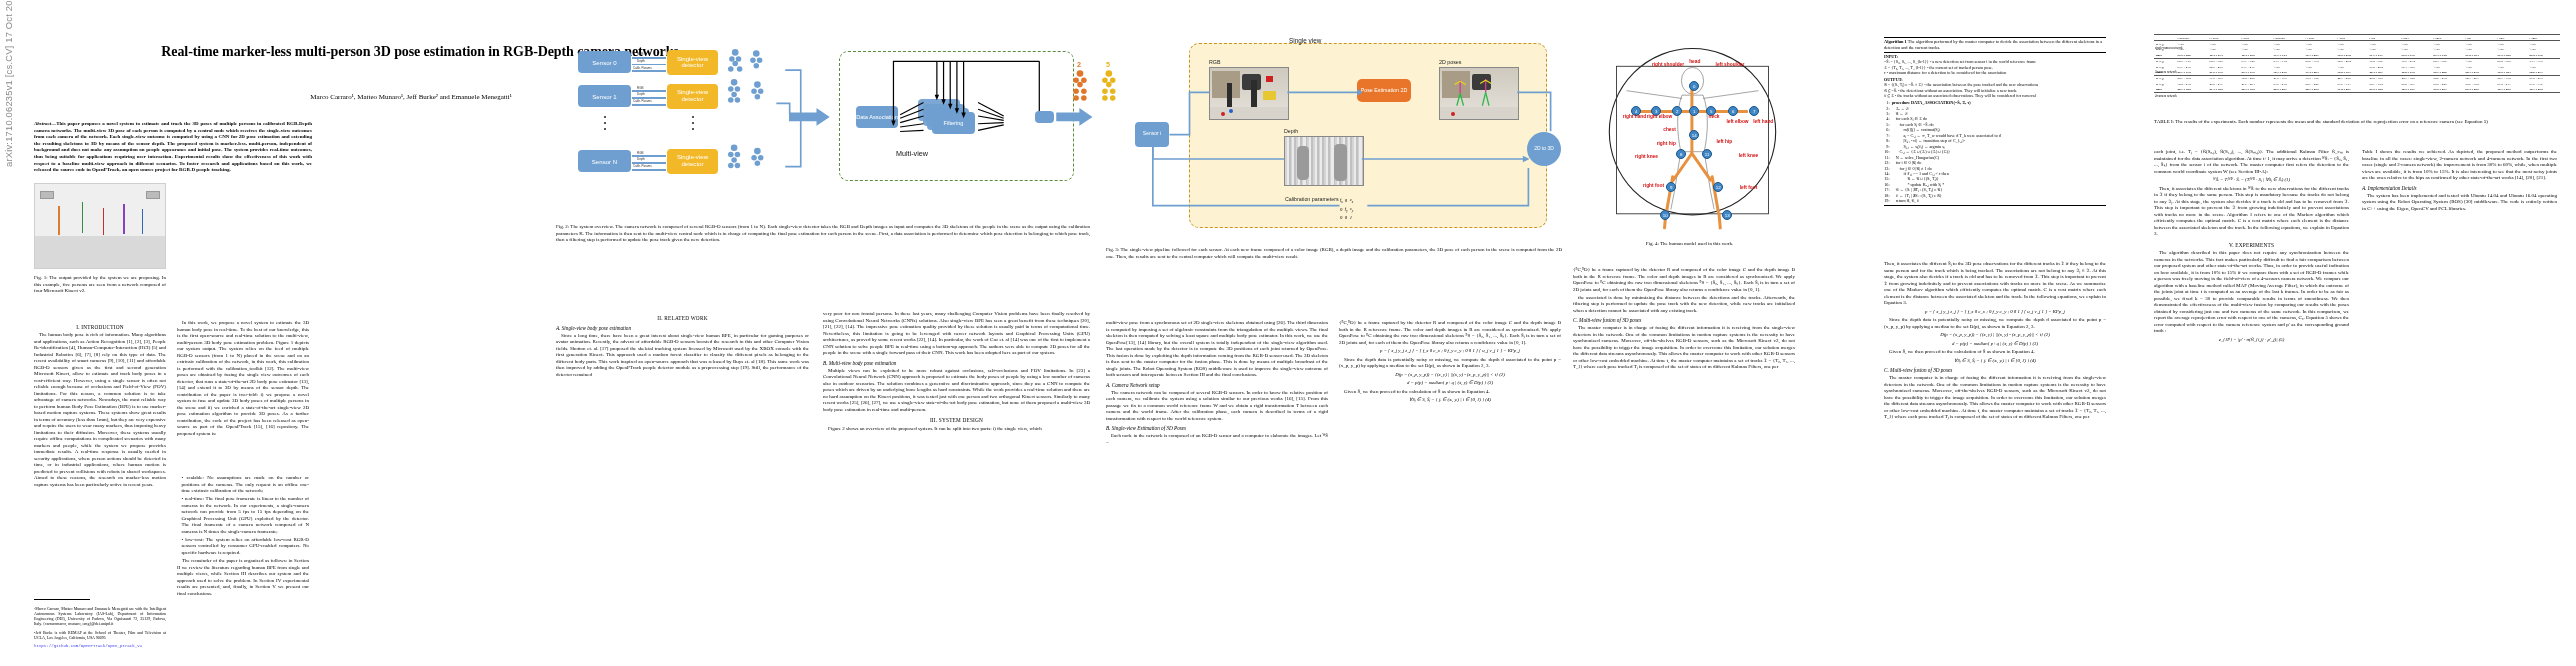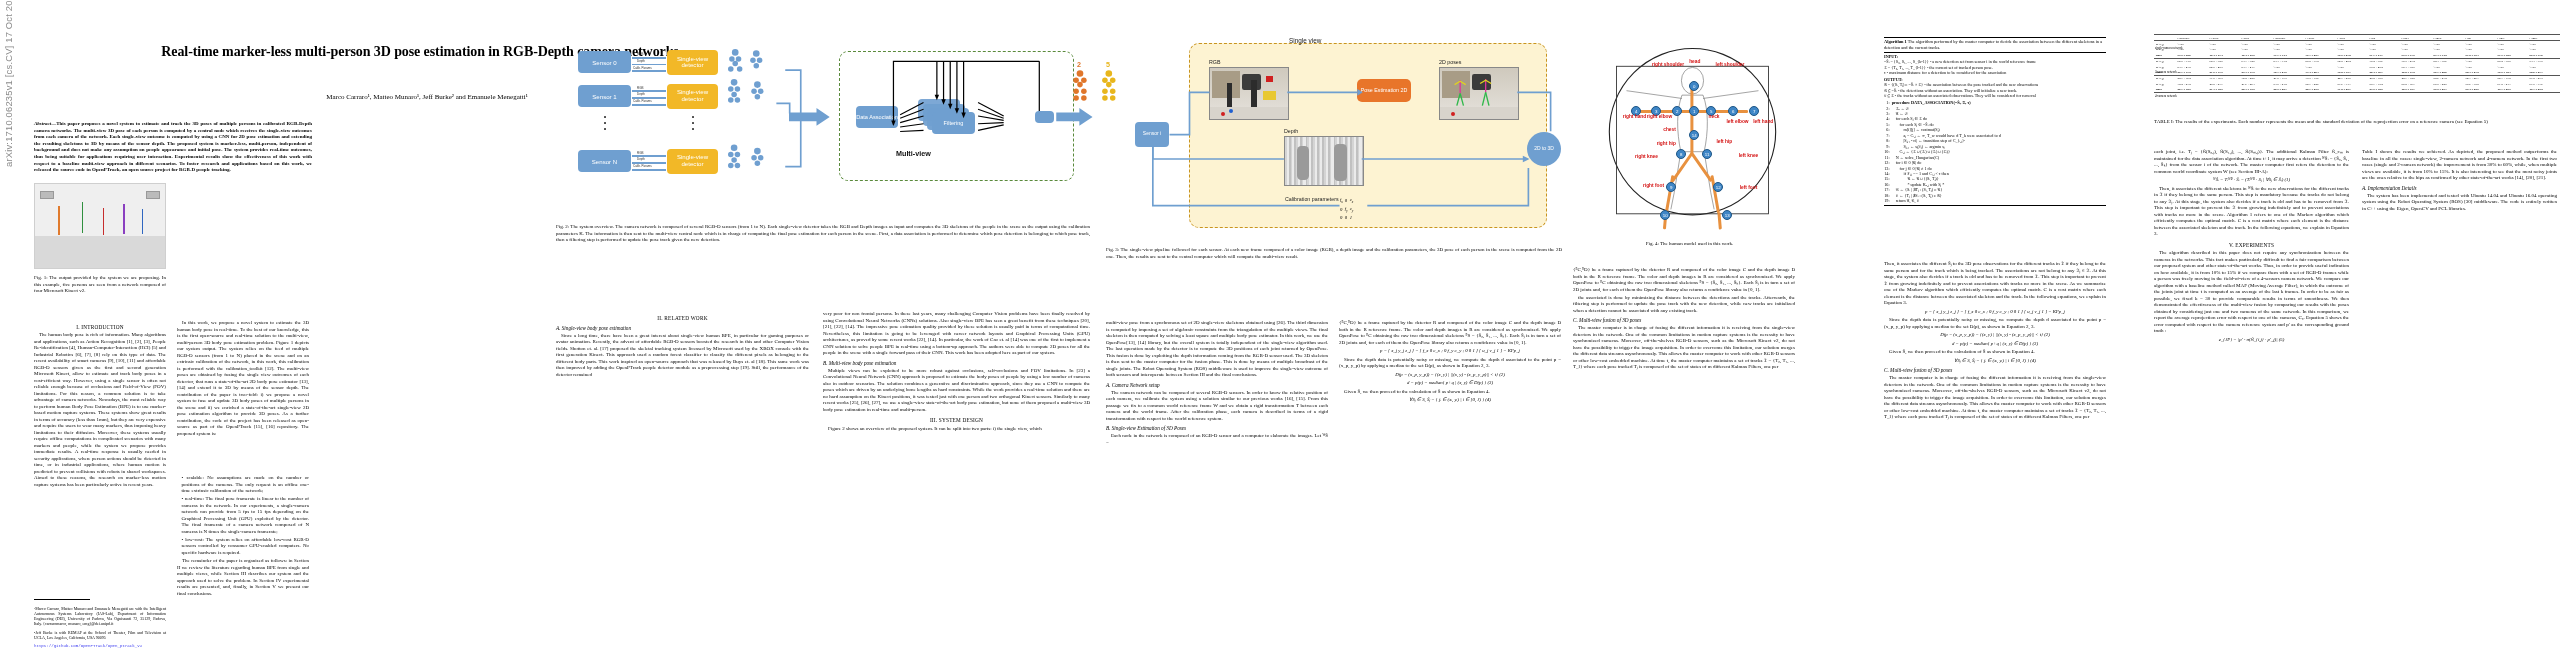--- a/index.html
+++ b/index.html
@@ -16,21 +16,21 @@
   .col{position:absolute;text-align:justify;font-size:5px;line-height:1.30;}
   .p{margin:0 0 1.7px 0;text-indent:5px;}
   .p.noind{text-indent:0;}
   .sec{margin:3.9px 0 1.7px 0;text-align:center;font-variant:small-caps;font-size:5.3px;text-indent:0;letter-spacing:0.2px;}
   .sub{margin:3.3px 0 1.1px 0;font-style:italic;font-size:5.2px;text-indent:0;}
   .caption{font-size:5px;line-height:1.28;text-align:justify;margin:2.2px 0 0 0;text-indent:0;}
   .ctr{text-align:center;}
 
   .title{position:absolute;left:117px;top:43px;width:606px;text-align:center;
     font-size:14px;font-weight:bold;line-height:1.24;letter-spacing:-0.1px;}
-  .authors{position:absolute;left:124px;top:93px;width:606px;text-align:center;font-size:7px;}
+  .authors{position:absolute;left:108px;top:93px;width:606px;text-align:center;font-size:7px;}
 
   .abs{position:absolute;left:34px;top:121px;width:278px;font-size:5px;line-height:1.32;
     text-align:justify;font-weight:bold;}
   .abs .lead{font-style:italic;font-weight:bold;}
 
   .hr{position:absolute;border-top:0.6px solid #000;}
   .fnote{font-size:4px;line-height:1.25;text-align:justify;}
 
   
   .fig{position:absolute;}
@@ -41,21 +41,21 @@
   .det-box{position:absolute;width:51px;height:24.5px;border-radius:3.9px;background:#f2b827;
     color:#fff;font-family:"Liberation Sans",sans-serif;font-size:6.1px;display:flex;
     align-items:center;justify-content:center;text-align:center;line-height:1.12;}
   .lbl-sm{position:absolute;font-family:"Liberation Sans",sans-serif;font-size:3px;color:#333;}
   .arrow-sm{position:absolute;height:1.7px;background:#6f9fd0;}
   .dots{position:absolute;font-size:7.2px;line-height:6.1px;color:#000;text-align:center;}
   .dashbox{position:absolute;border:1.3px dashed #5a8a3c;border-radius:9px;}
   .proc-box{position:absolute;border-radius:3.9px;background:#6f9fd0;color:#fff;
     font-family:"Liberation Sans",sans-serif;font-size:5.6px;display:flex;align-items:center;
     justify-content:center;text-align:center;line-height:1.15;}
-  .mv-label{position:absolute;font-family:"Liberation Sans",sans-serif;font-weight:bold;font-size:7.2px;color:#111;}
+  .mv-label{position:absolute;font-family:"Liberation Sans",sans-serif;font-weight:normal;font-size:7.2px;color:#111;}
   .skelblob{position:absolute;}
 
   
   .f3{left:1106px;top:39px;width:467px;height:200px;}
   .yellowbox{position:absolute;background:#fdf3d2;border:1.4px dashed #c8941f;border-radius:10px;}
   .f3lbl{position:absolute;font-family:"Liberation Sans",sans-serif;font-size:5.3px;color:#222;}
   .photo{position:absolute;border:0.6px solid #888;overflow:hidden;}
   .orange-box{position:absolute;border-radius:5px;background:#e8752a;color:#fff;
     font-family:"Liberation Sans",sans-serif;font-size:5.3px;display:flex;align-items:center;
     justify-content:center;text-align:center;line-height:1.15;}

